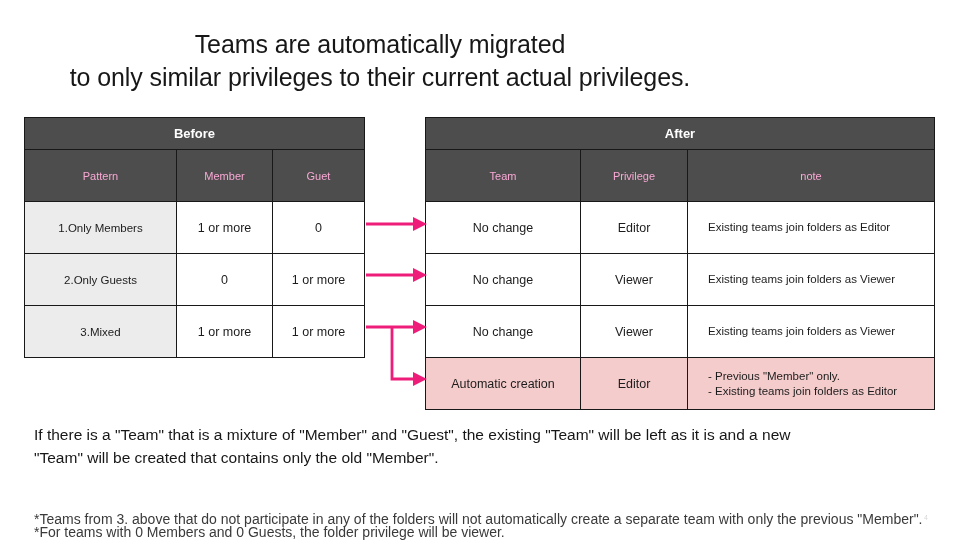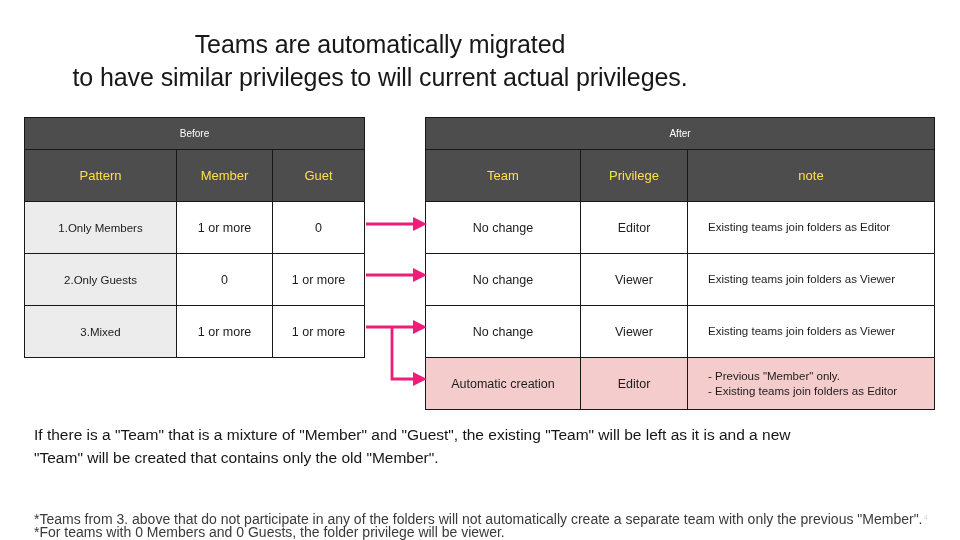--- a/index.html
+++ b/index.html
@@ -44,28 +44,29 @@
     padding: 0;
     text-align: center;
     vertical-align: middle;
     font-size: 12.5px;
     color: #1c1c1c;
   }
   .tbl .banner {
     background: #4d4d4d;
     color: #ffffff;
     height: 31px;
-    font-size: 10px;
+    font-size: 13px;
     border-color: #181818;
+    font-weight: bold;
   }
   .tbl .hdr {
     background: #4d4d4d;
-    color: #fde047;
+    color: #f9a8d4;
     height: 51px;
-    font-size: 13px;
+    font-size: 11px;
   }
   .tbl .body-row td { height: 51px; }
 
   
   #before-table { left: 24px; top: 117px; width: 340px; }
   #before-table .pattern-cell {
     background: #ececec;
     font-size: 11.5px;
   }
   #before-table .val-cell {
@@ -130,21 +131,21 @@
     color: #d8d8d8;
     line-height: 10px;
     text-align: center;
   }
 </style>
 </head>
 <body>
 
 <div class="title">
   <span class="tline">Teams are automatically migrated</span>
-  <span class="tline">to have similar privileges to will current actual privileges.</span>
+  <span class="tline">to only similar privileges to their current actual privileges.</span>
 </div>
 
 <table class="tbl" id="before-table">
   <colgroup>
     <col style="width:152px">
     <col style="width:96px">
     <col style="width:92px">
   </colgroup>
   <tbody>
     <tr>

